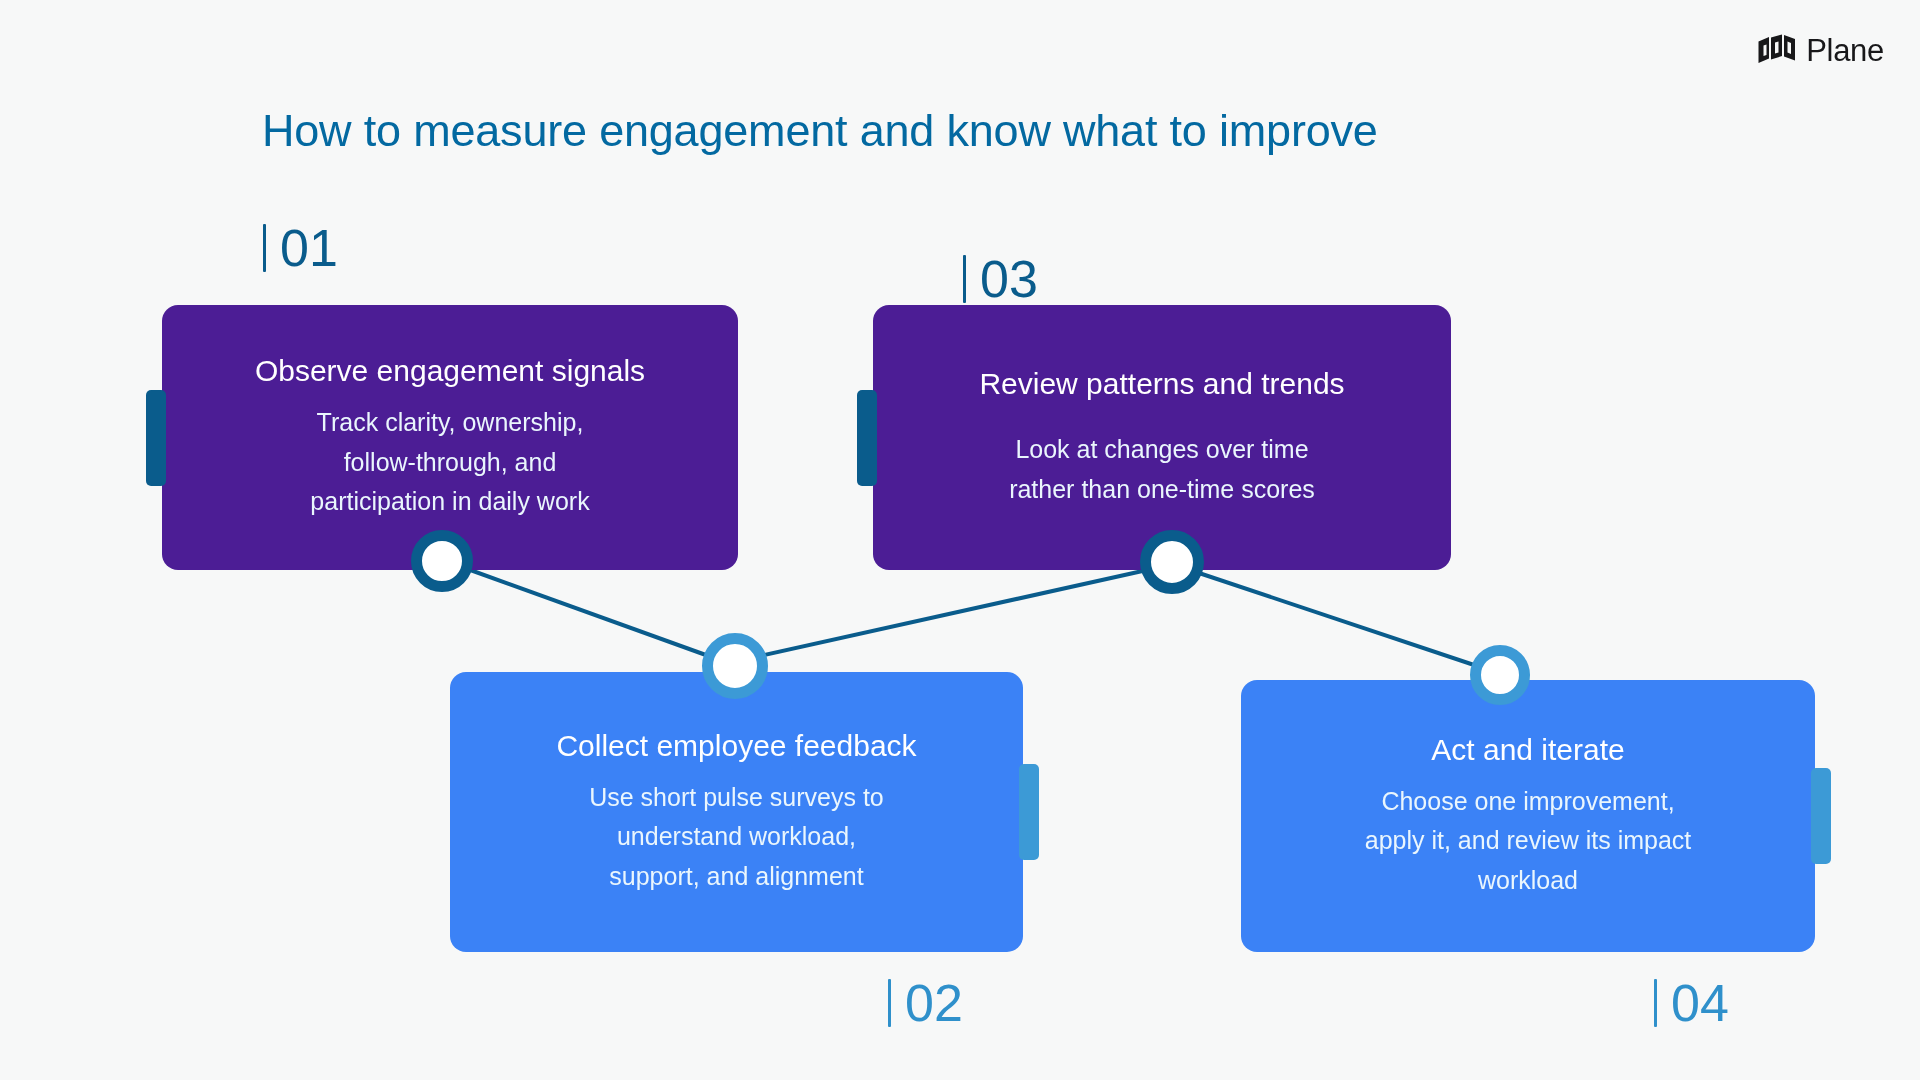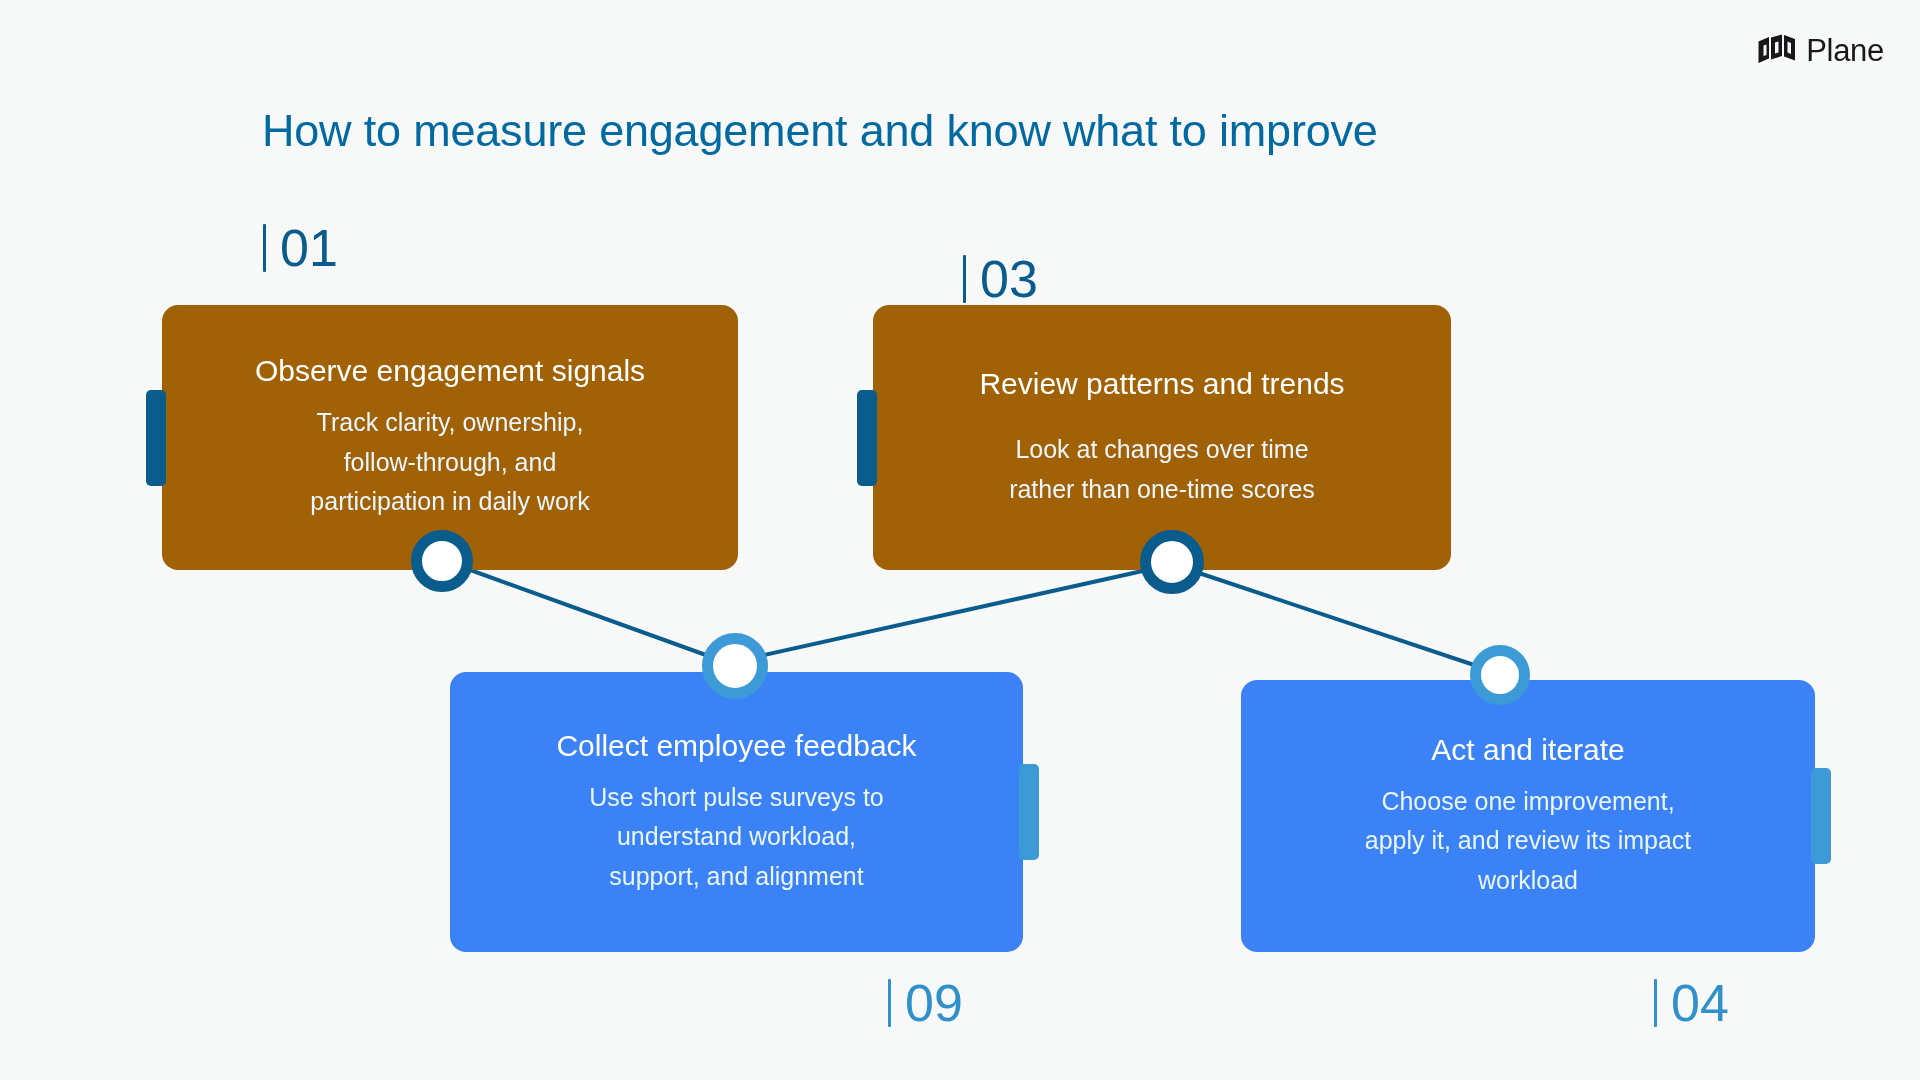--- a/index.html
+++ b/index.html
@@ -108,21 +108,21 @@
     white-space: nowrap;
   }
   .card-body {
     font-size: 25px;
     font-weight: 300;
     text-align: center;
     line-height: 1.58;
     color: #eaf6fd;
   }
 
-  .card.light { background: #a16207; }
+  .card.light { background: #4c1d95; }
   .card.dark  { background: #3b82f6; }
 
   
   .card-tab {
     position: absolute;
     width: 20px;
     height: 96px;
     border-radius: 5px;
     top: 50%;
     transform: translateY(-50%);
@@ -176,21 +176,21 @@
 <div class="step-number dark" id="num-01">
   <span class="bar"></span>
     <span>01</span>
 </div>
 <div class="step-number dark" id="num-03">
   <span class="bar"></span>
     <span>03</span>
 </div>
 <div class="step-number light" id="num-02">
   <span class="bar"></span>
-    <span>09</span>
+    <span>02</span>
 </div>
 <div class="step-number light" id="num-04">
   <span class="bar"></span>
     <span>04</span>
 </div>
 
 <div class="card light" id="card-1">
   <div class="card-tab left"></div>
   <div class="card-title">Observe engagement signals</div>
   <div class="card-body">

